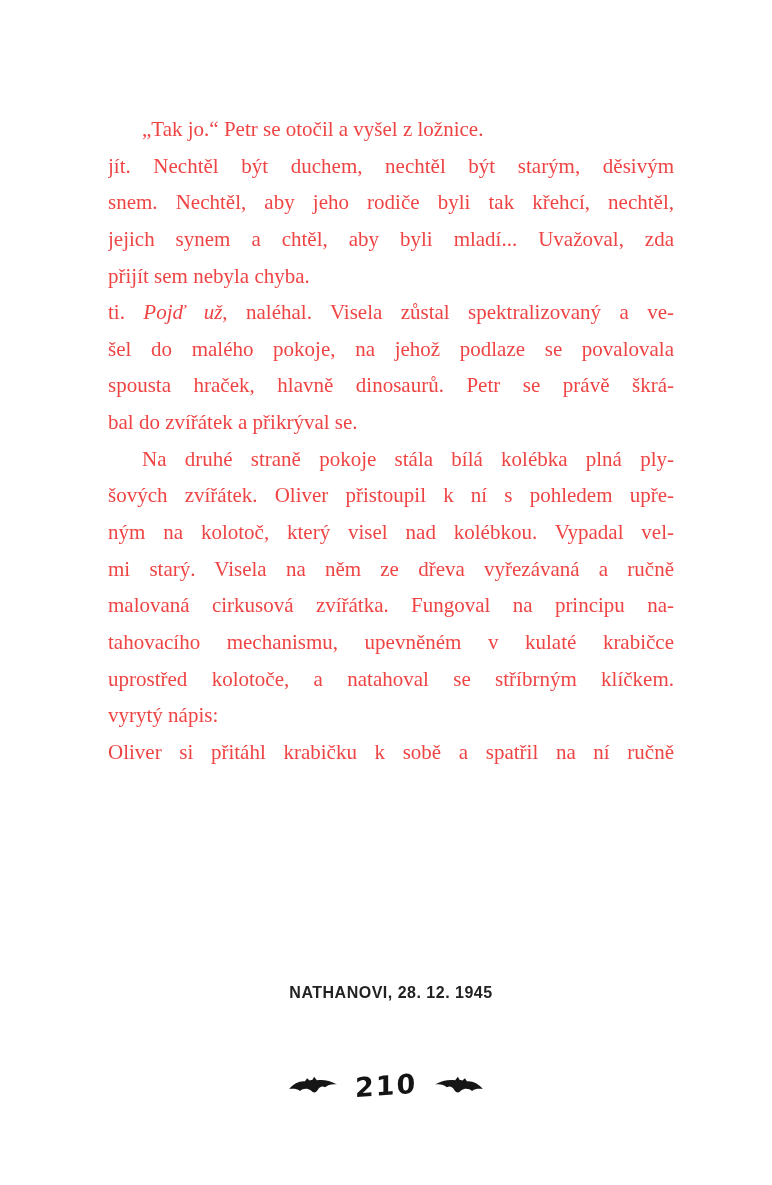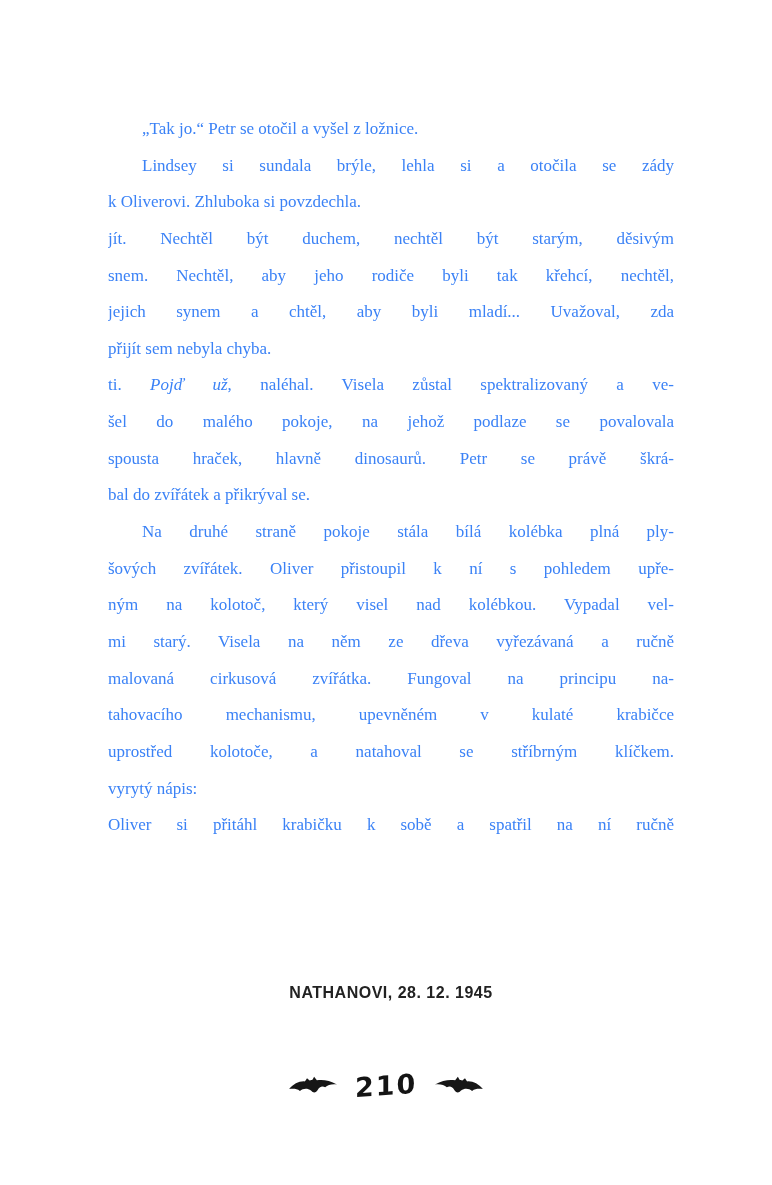--- a/index.html
+++ b/index.html
@@ -12,23 +12,23 @@
     position: relative;
     width: 772px; height: 1185px;
     background: #ffffff;
     overflow: hidden;
     color: #1c1c1c;
   }
   .text-block {
     position: absolute;
     left: 108px; top: 111px;
     width: 566px;
-    font-size: 17px;
+    font-size: 21px;
     line-height: 36.65px;
-    color: #3b82f6;
+    color: #ef4444;
   }
   .line {
     height: 36.65px;
     overflow: hidden;
     text-align: left;
     white-space: normal;
   }
   .line.justify {
     text-align: justify;
     text-align-last: justify;
@@ -78,24 +78,20 @@
 </head>
 <body>
 
 <div class="page">
 
   <div class="text-block" id="body-text">
       <div class="paragraph">
         <div class="line first"><span>„Tak jo.“ Petr se otočil a vyšel z ložnice.</span></div>
       </div>
       <div class="paragraph">
-        <div class="line first justify"><span>Lindsey si sundala brýle, lehla si a otočila se zády</span></div>
-        <div class="line"><span>k Oliverovi. Zhluboka si povzdechla.</span></div>
-      </div>
-      <div class="paragraph">
         <div class="line justify"><span>jít. Nechtěl být duchem, nechtěl být starým, děsivým</span></div>
         <div class="line justify"><span>snem. Nechtěl, aby jeho rodiče byli tak křehcí, nechtěl,</span></div>
         <div class="line justify"><span>jejich synem a chtěl, aby byli mladí... Uvažoval, zda</span></div>
         <div class="line"><span>přijít sem nebyla chyba.</span></div>
       </div>
       <div class="paragraph">
         <div class="line justify"><span>ti. </span><em>Pojď už</em><span>, naléhal. Visela zůstal spektralizovaný a ve-</span></div>
         <div class="line justify"><span>šel do malého pokoje, na jehož podlaze se povalovala</span></div>
         <div class="line justify"><span>spousta hraček, hlavně dinosaurů. Petr se právě škrá-</span></div>
         <div class="line"><span>bal do zvířátek a přikrýval se.</span></div>

